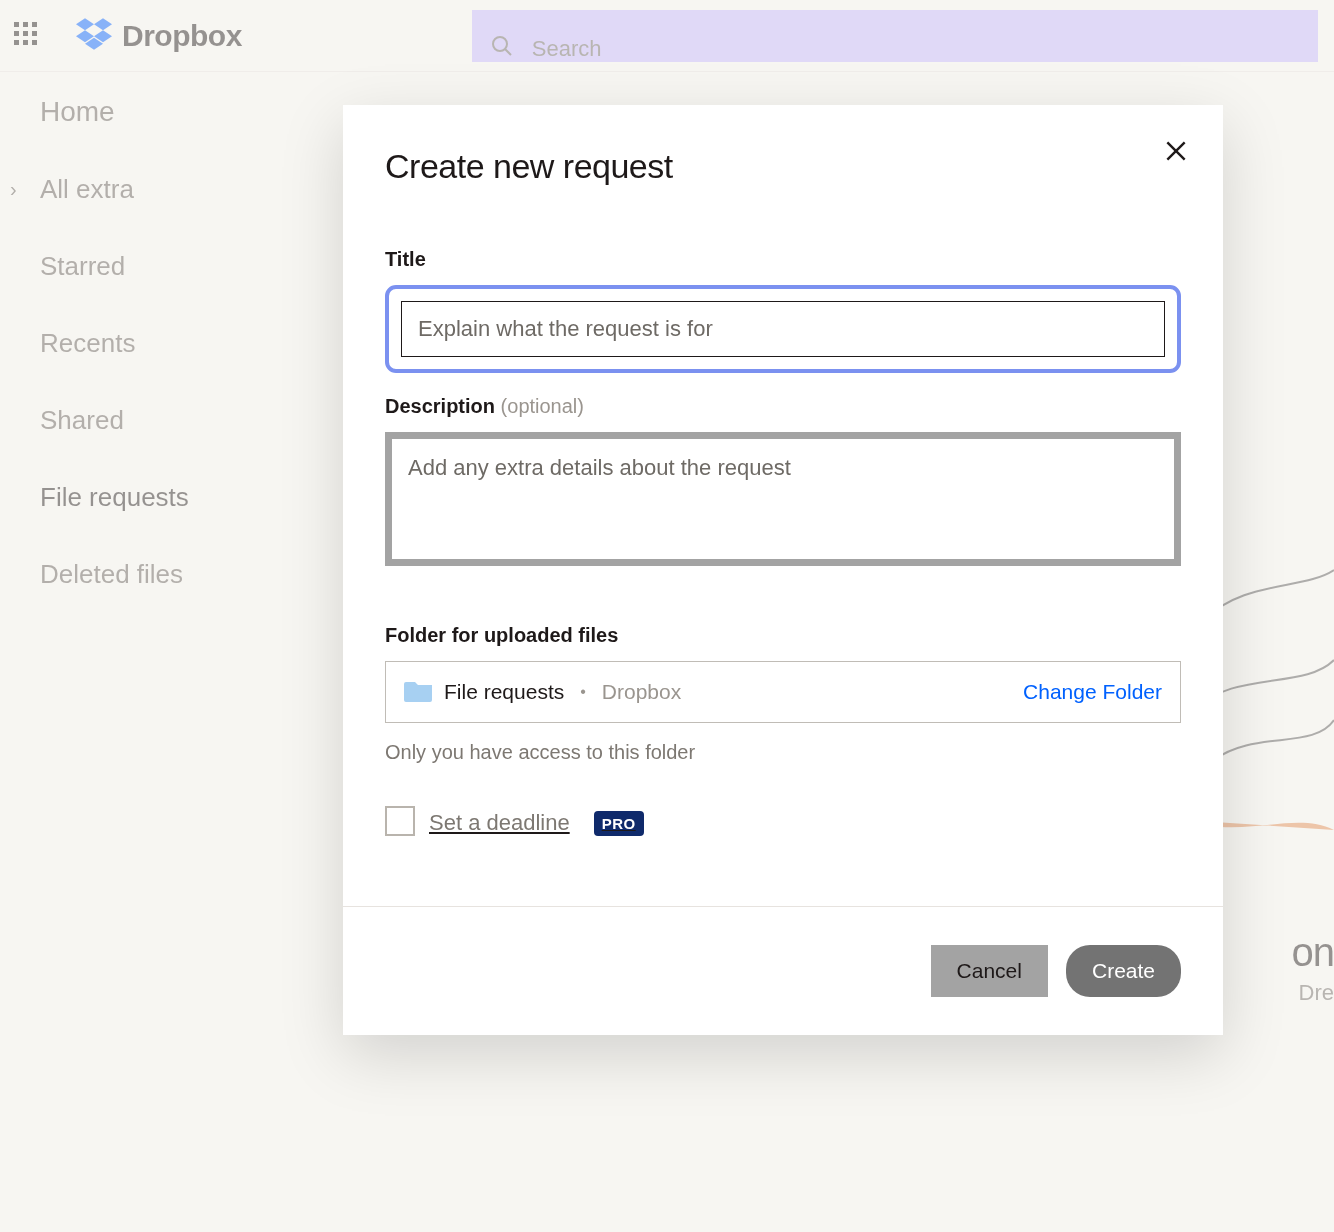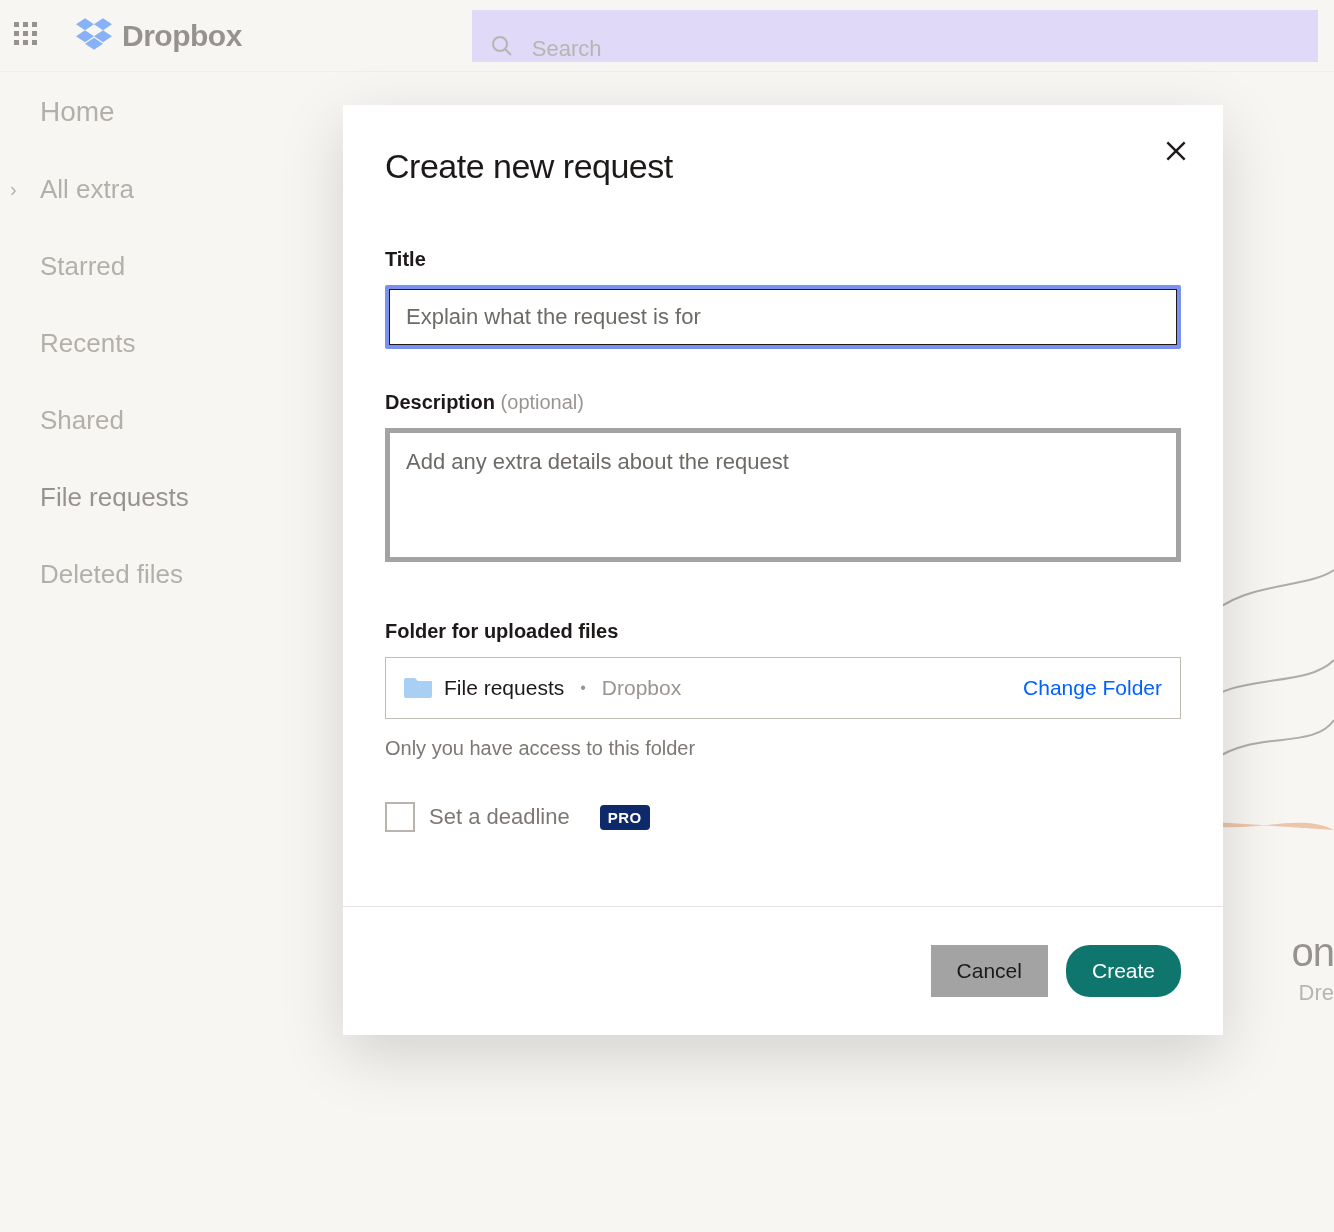--- a/index.html
+++ b/index.html
@@ -131,38 +131,38 @@
     background: none; border: none;
     cursor: pointer;
   }
   .close-btn svg { width: 26px; height: 26px; }
 
   .field-label { font-size: 20px; font-weight: 600; margin-bottom: 14px; }
   .field-label .optional { font-weight: 400; color: #9a958f; }
 
   .title-input-wrap {
     border: 4px solid #7b91f0;
-    border-radius: 2px;
-    padding: 0;
-    margin-bottom: 42px;
+    border-radius: 11px;
+    padding: 12px;
+    margin-bottom: 22px;
   }
   .title-input {
     width: 100%;
     border: 1px solid #1e1919;
     font-size: 22px;
     padding: 14px 16px;
     outline: none;
     color: #1e1919;
   }
   .title-input::placeholder { color: #6e6a65; }
 
   .desc-input {
     width: 100%;
     height: 134px;
-    border: 5px solid #a3a3a3;
+    border: 7px solid #a3a3a3;
     font-size: 22px;
     padding: 16px;
     outline: none;
     font-family: inherit;
     resize: none;
     color: #1e1919;
     margin-bottom: 54px;
   }
   .desc-input::placeholder { color: #6e6a65; }
 
@@ -176,56 +176,56 @@
   }
   .folder-icon { width: 30px; height: 24px; }
   .folder-name { font-size: 21px; color: #1e1919; }
   .folder-path { font-size: 21px; color: #9a958f; }
   .dot-sep { color: #9a958f; padding: 0 6px; }
   .folder-box .spacer { flex: 1; }
   .change-link { font-size: 21px; color: #0061fe; cursor: pointer; }
 
   .access-note { font-size: 20px; color: #7d7872; margin-bottom: 42px; }
 
-  .deadline-row { display: flex; align-items: center; gap: 14px; }
+  .deadline-row { display: flex; align-items: flex-end; gap: 14px; text-decoration: underline; }
   .checkbox {
     width: 30px; height: 30px;
     border: 2px solid #b9b4ad;
     background: #fff;
     cursor: pointer;
   }
   .deadline-label { font-size: 22px; color: #7d7872; }
   .pro-badge {
     background: #0f2a6b;
     color: #fff;
     font-size: 15px;
     font-weight: 700;
     padding: 4px 8px;
     border-radius: 4px;
     letter-spacing: 0.5px;
-    margin-left: 16px;
+    margin-left: 10px;
   }
 
   .modal-footer {
     border-top: 1px solid #e7e3df;
     padding: 38px 42px;
     display: flex;
     justify-content: flex-end;
     gap: 18px;
     margin-top: 48px;
   }
   .btn {
     font-size: 21px;
     font-weight: 500;
     padding: 14px 26px;
     border: none;
     cursor: pointer;
   }
   .btn-cancel { background: #a3a3a3; color: #1e1919; }
-  .btn-create { background: #0f766e; color: #fff; border-radius: 24px; }
+  .btn-create { background: #737373; color: #fff; border-radius: 24px; }
 </style>
 </head>
 <body>
 
 <div class="header">
   <div class="app-grid-icon">
     <span></span>
       <span></span>
       <span></span>
     <span></span>

